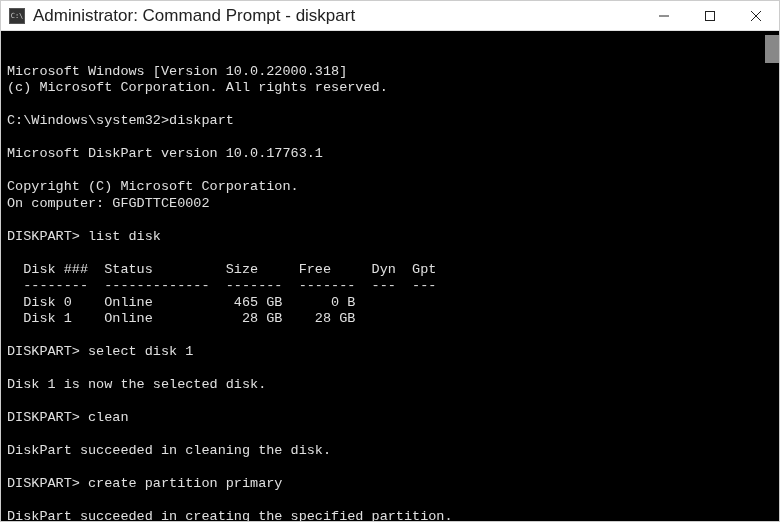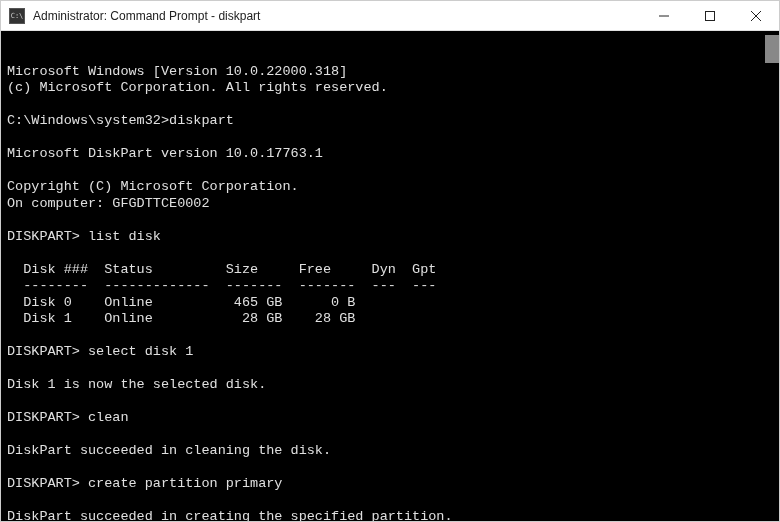--- a/index.html
+++ b/index.html
@@ -33,21 +33,21 @@
       border: 1px solid #555;
       margin-right: 8px;
       display: flex;
       align-items: center;
       justify-content: center;
       font-size: 7px;
       color: #ccc;
       font-family: monospace;
     }
     .title-text {
-      font-size: 12px;
+      font-size: 17px;
       color: #222;
       flex: 1;
     }
     .window-controls {
       display: flex;
       height: 100%;
     }
     .win-btn {
       width: 46px;
       height: 100%;

